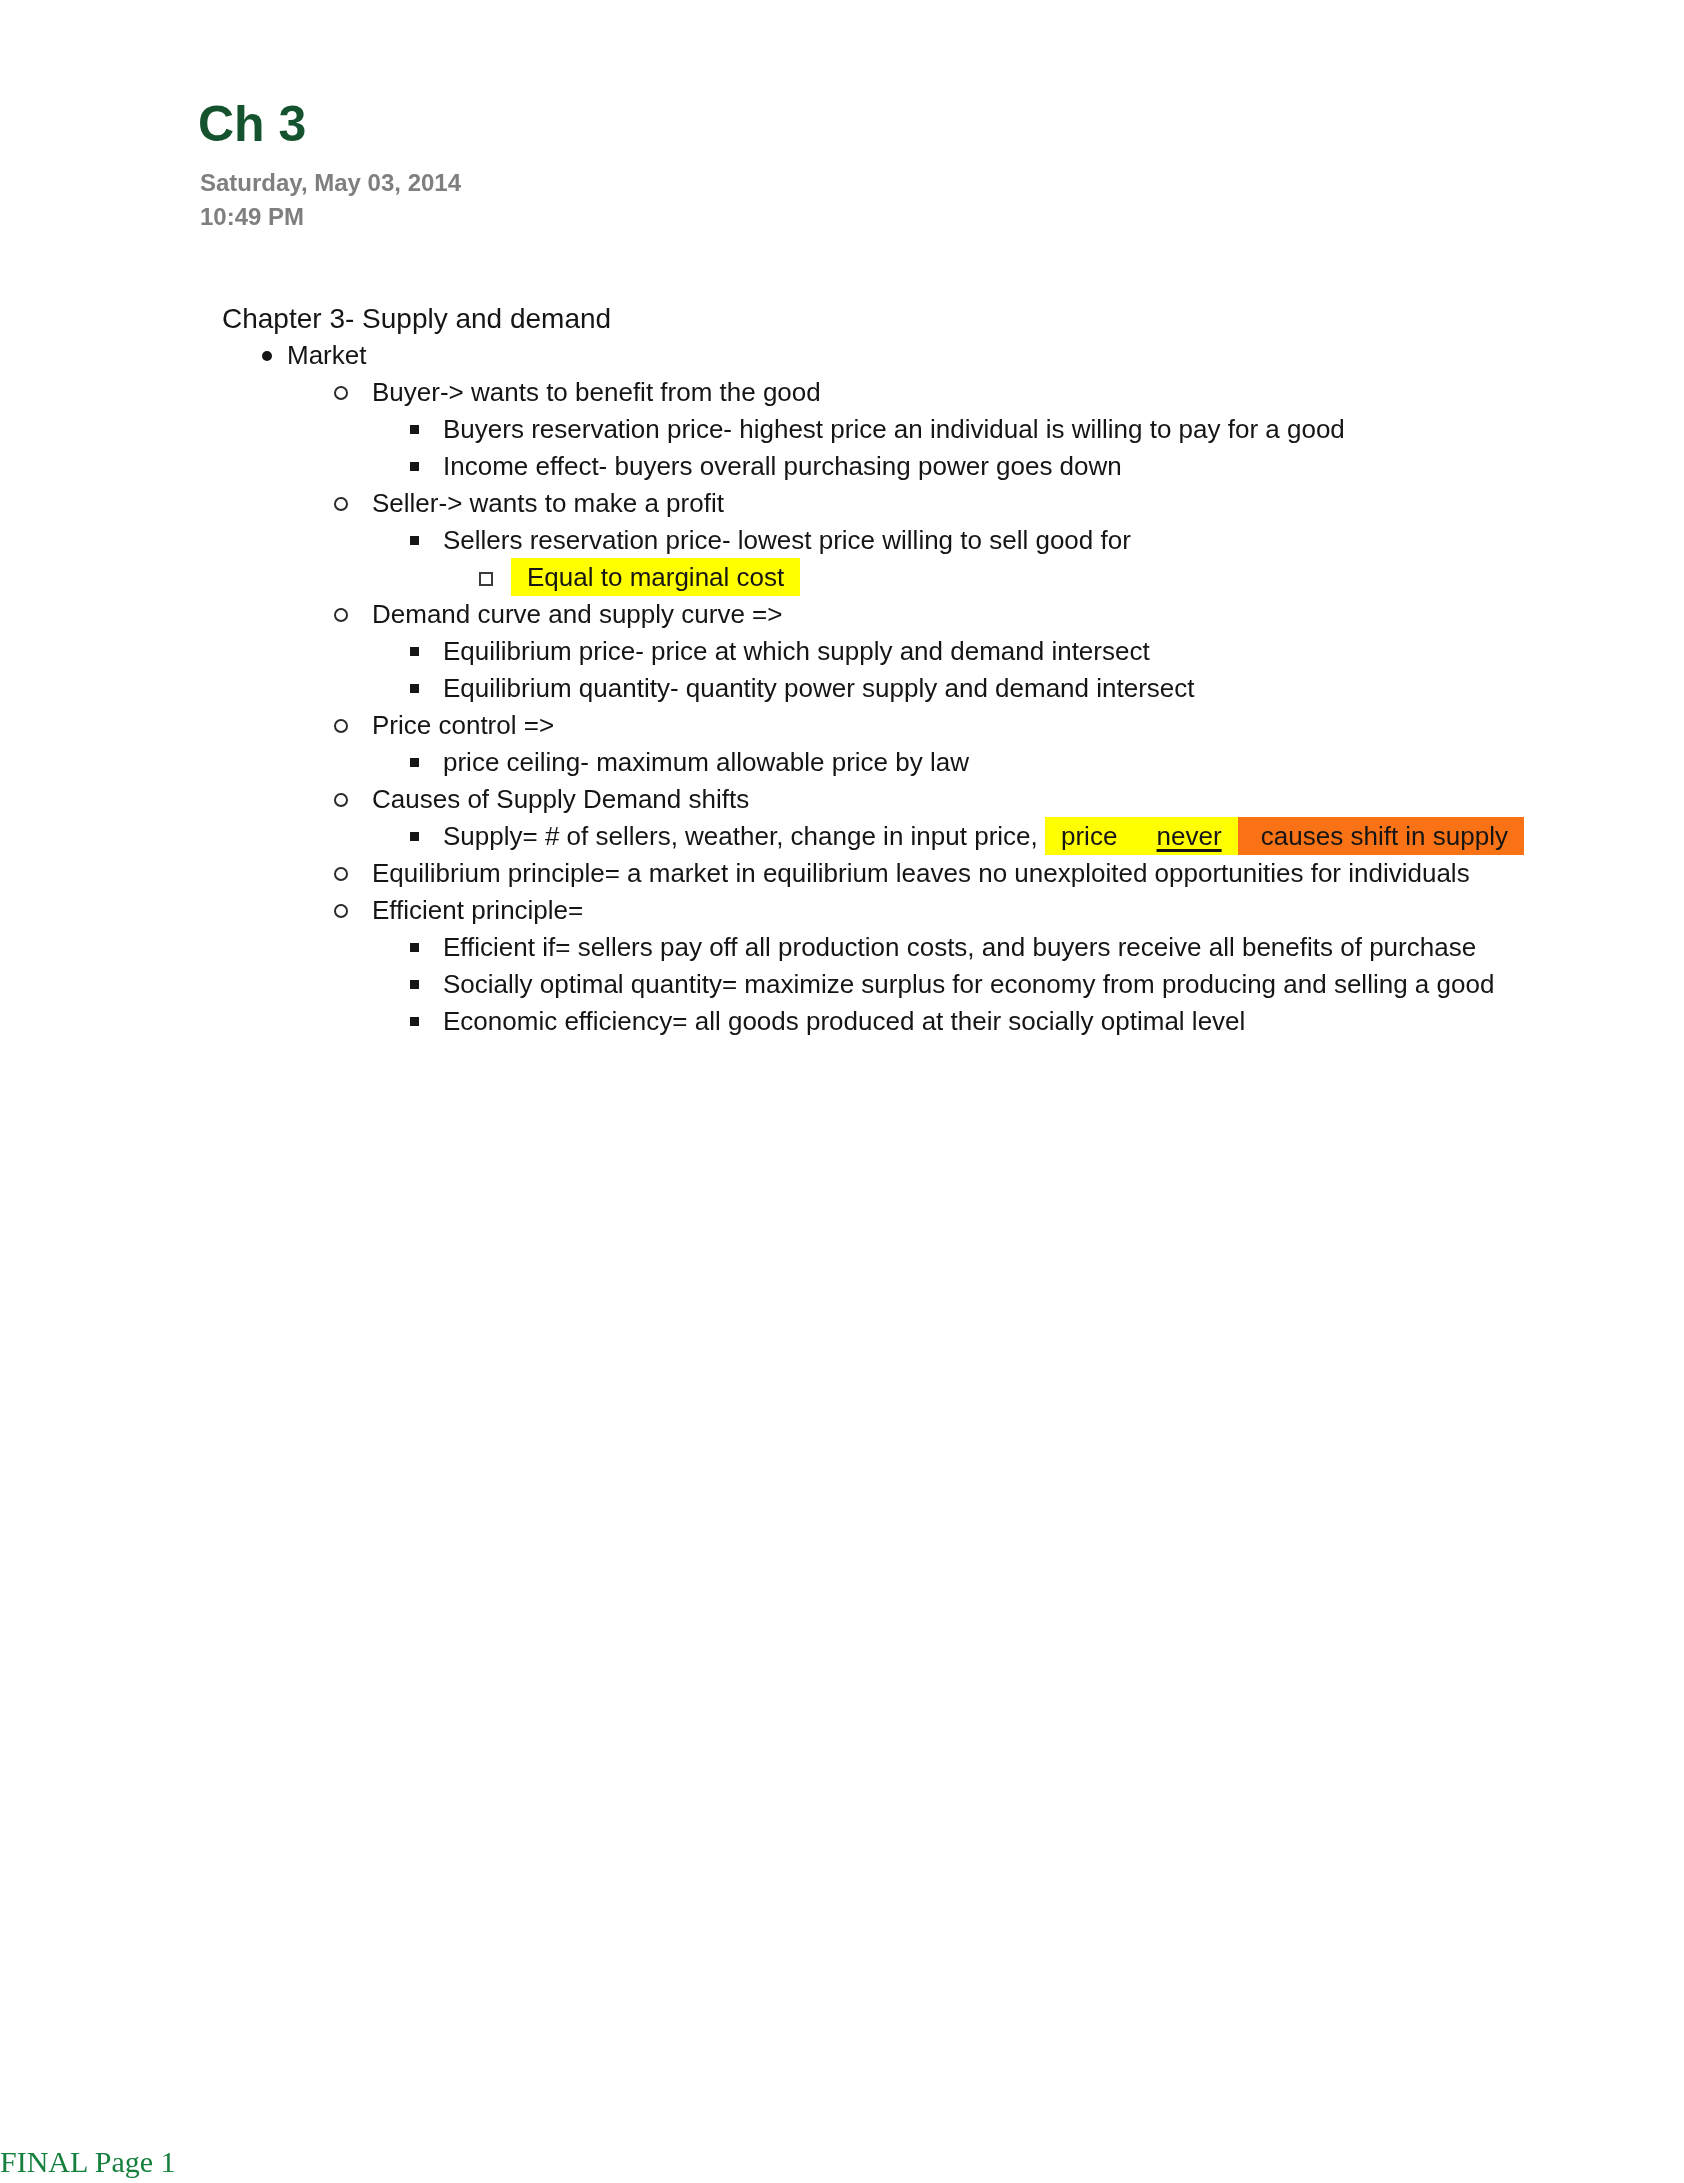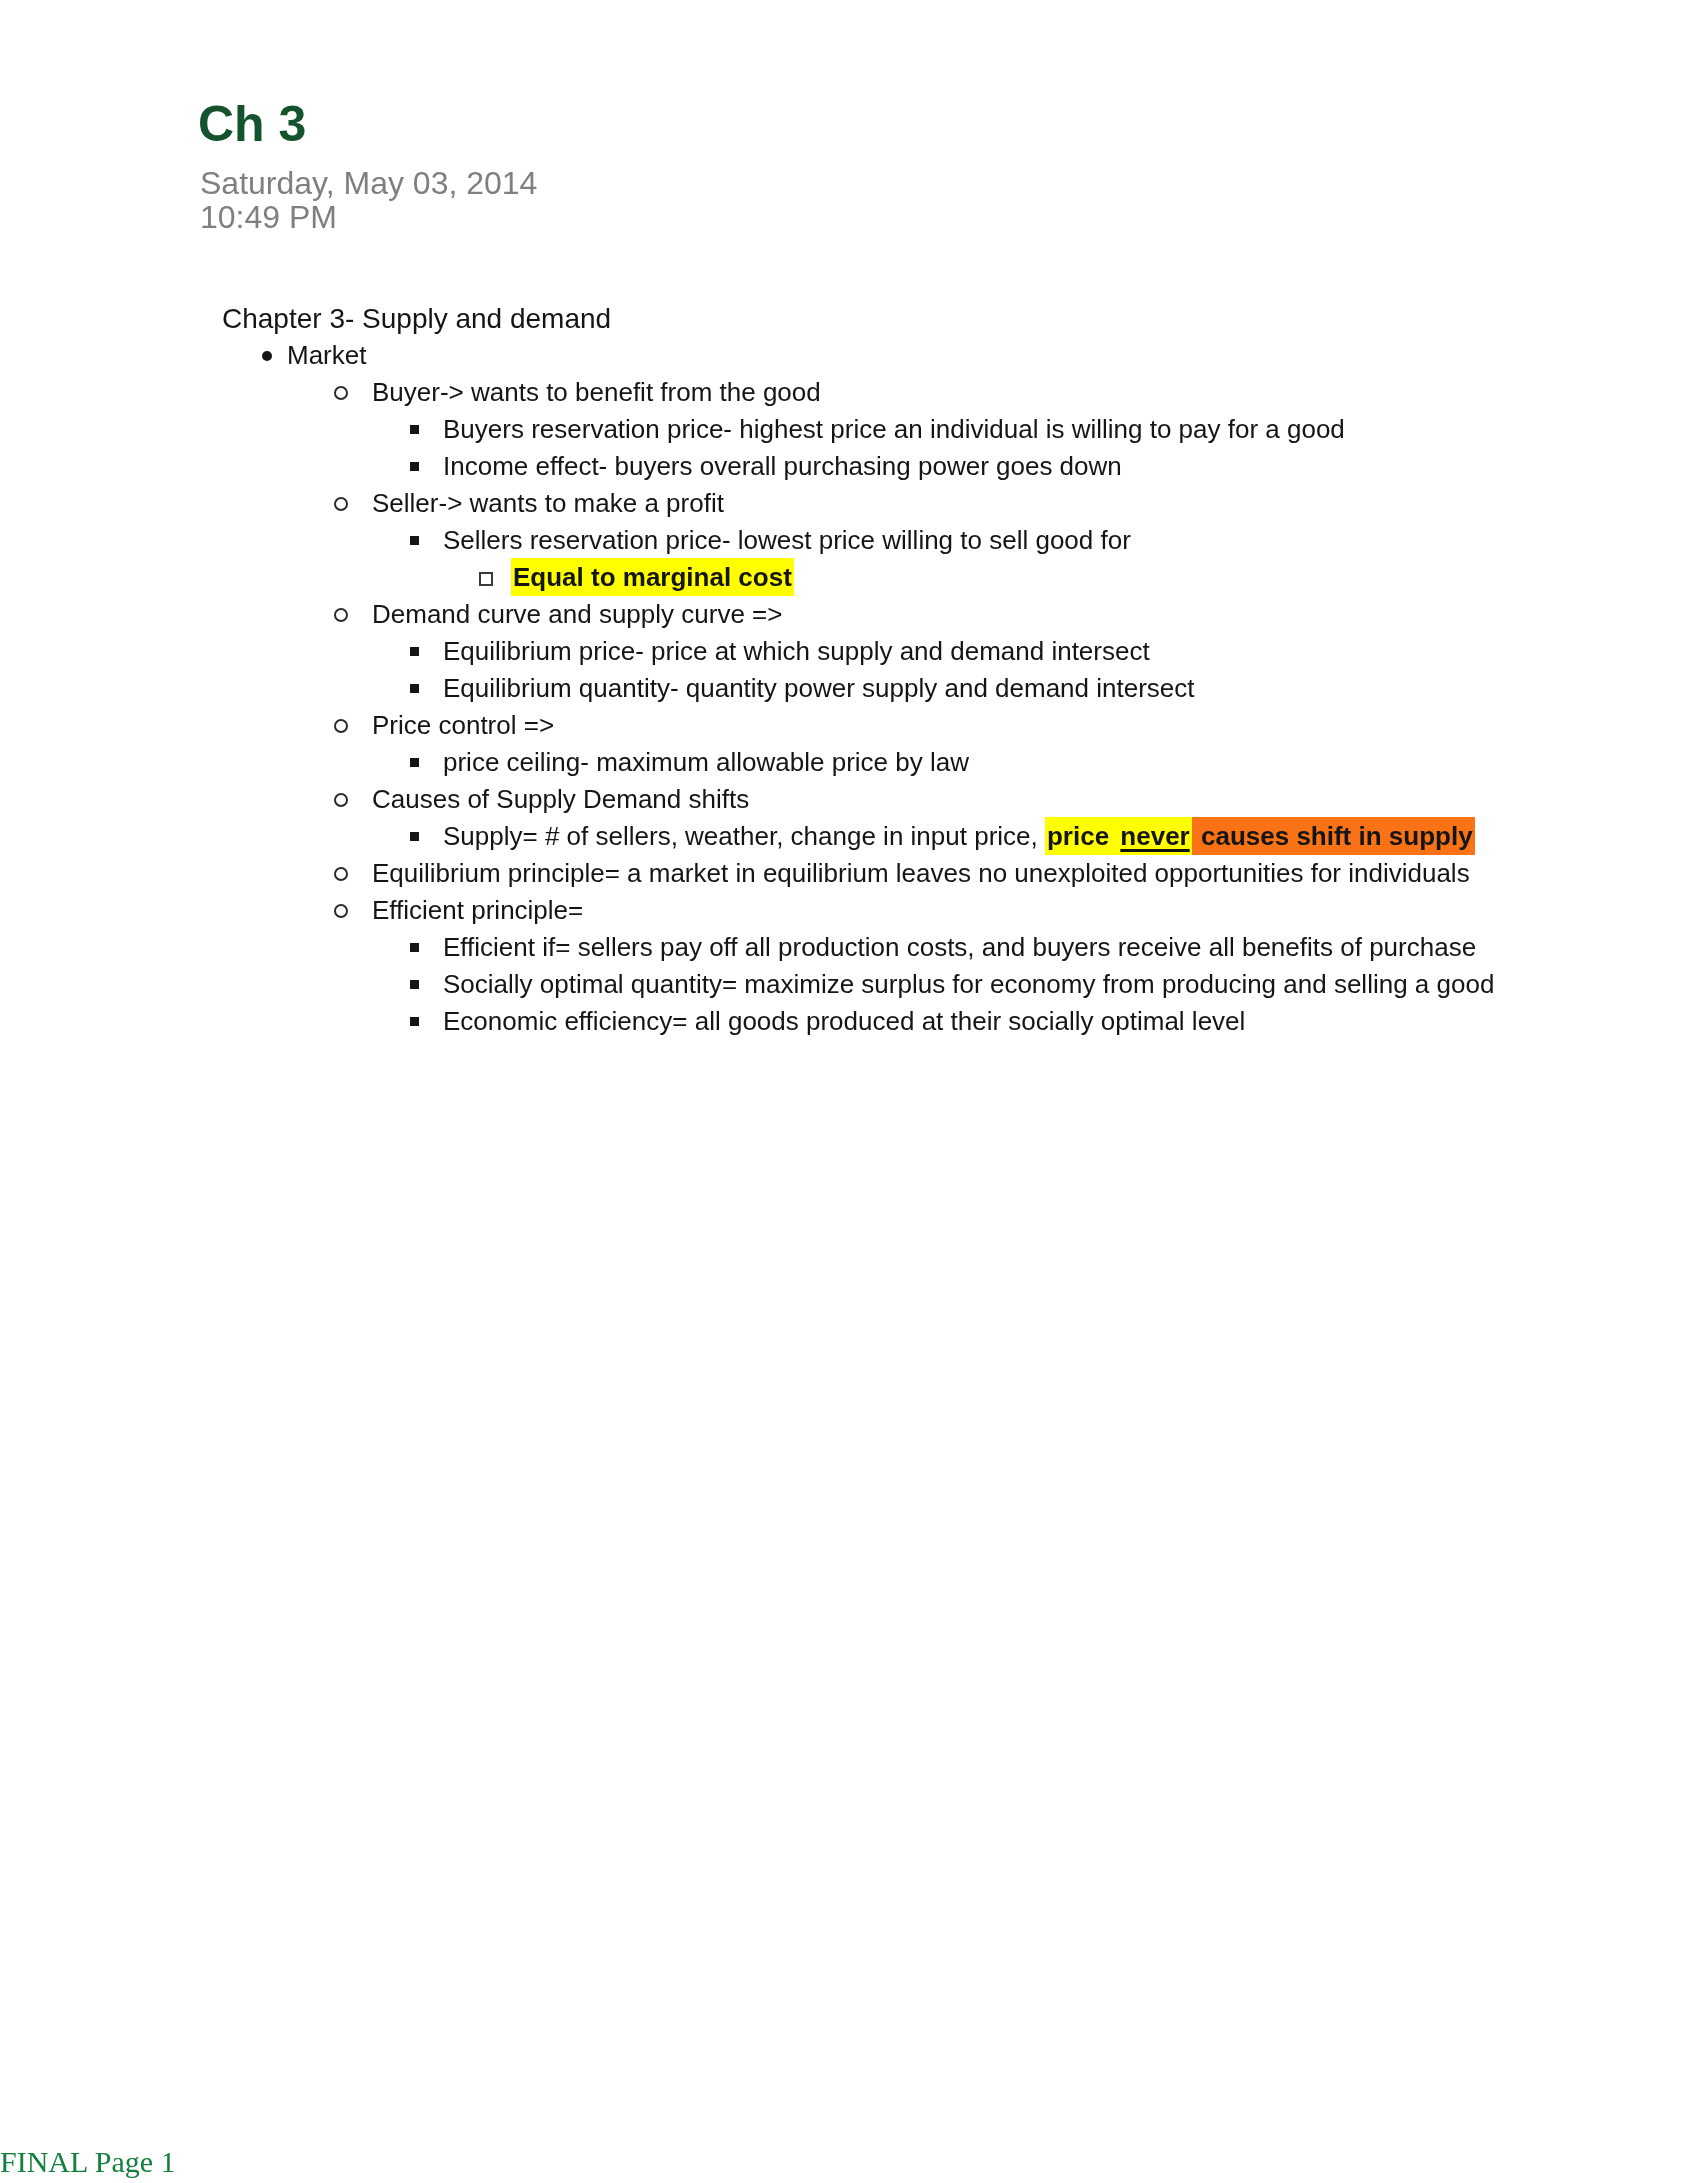--- a/index.html
+++ b/index.html
@@ -23,24 +23,24 @@
     font-size: 50px;
     line-height: 51px;
     color: #14532d;
     font-weight: 700;
   }
 
   .note-meta {
     position: absolute;
     left: 200px;
     top: 166px;
-    font-size: 32px;
+    font-size: 24px;
     line-height: 34px;
     color: #7f7f7f;
-    font-weight: 400;
+    font-weight: 700;
   }
 
   .outline {
     position: absolute;
     left: 198px;
     top: 300px;
     width: 1317px;
     font-size: 26px;
     line-height: 37px;
     margin-left: 24px;
@@ -96,22 +96,21 @@
   .item.lvl4 .bullet {
     left: 257px; top: 13px;
     width: 10px; height: 10px;
     border: 2px solid #3a3a3a;
     background: transparent;
     box-sizing: content-box;
   }
 
   .seg-hl {
     background: #ffff00;
-    padding: 4px 2px;
-    font-weight: bold;
+    padding: 4px 16px;
   }
   .seg-ul {
     text-decoration: underline;
     text-decoration-thickness: 2.5px;
     text-underline-offset: 4px;
     text-decoration-color: #151515;
   }
 
   .page-footer {
     position: absolute;

